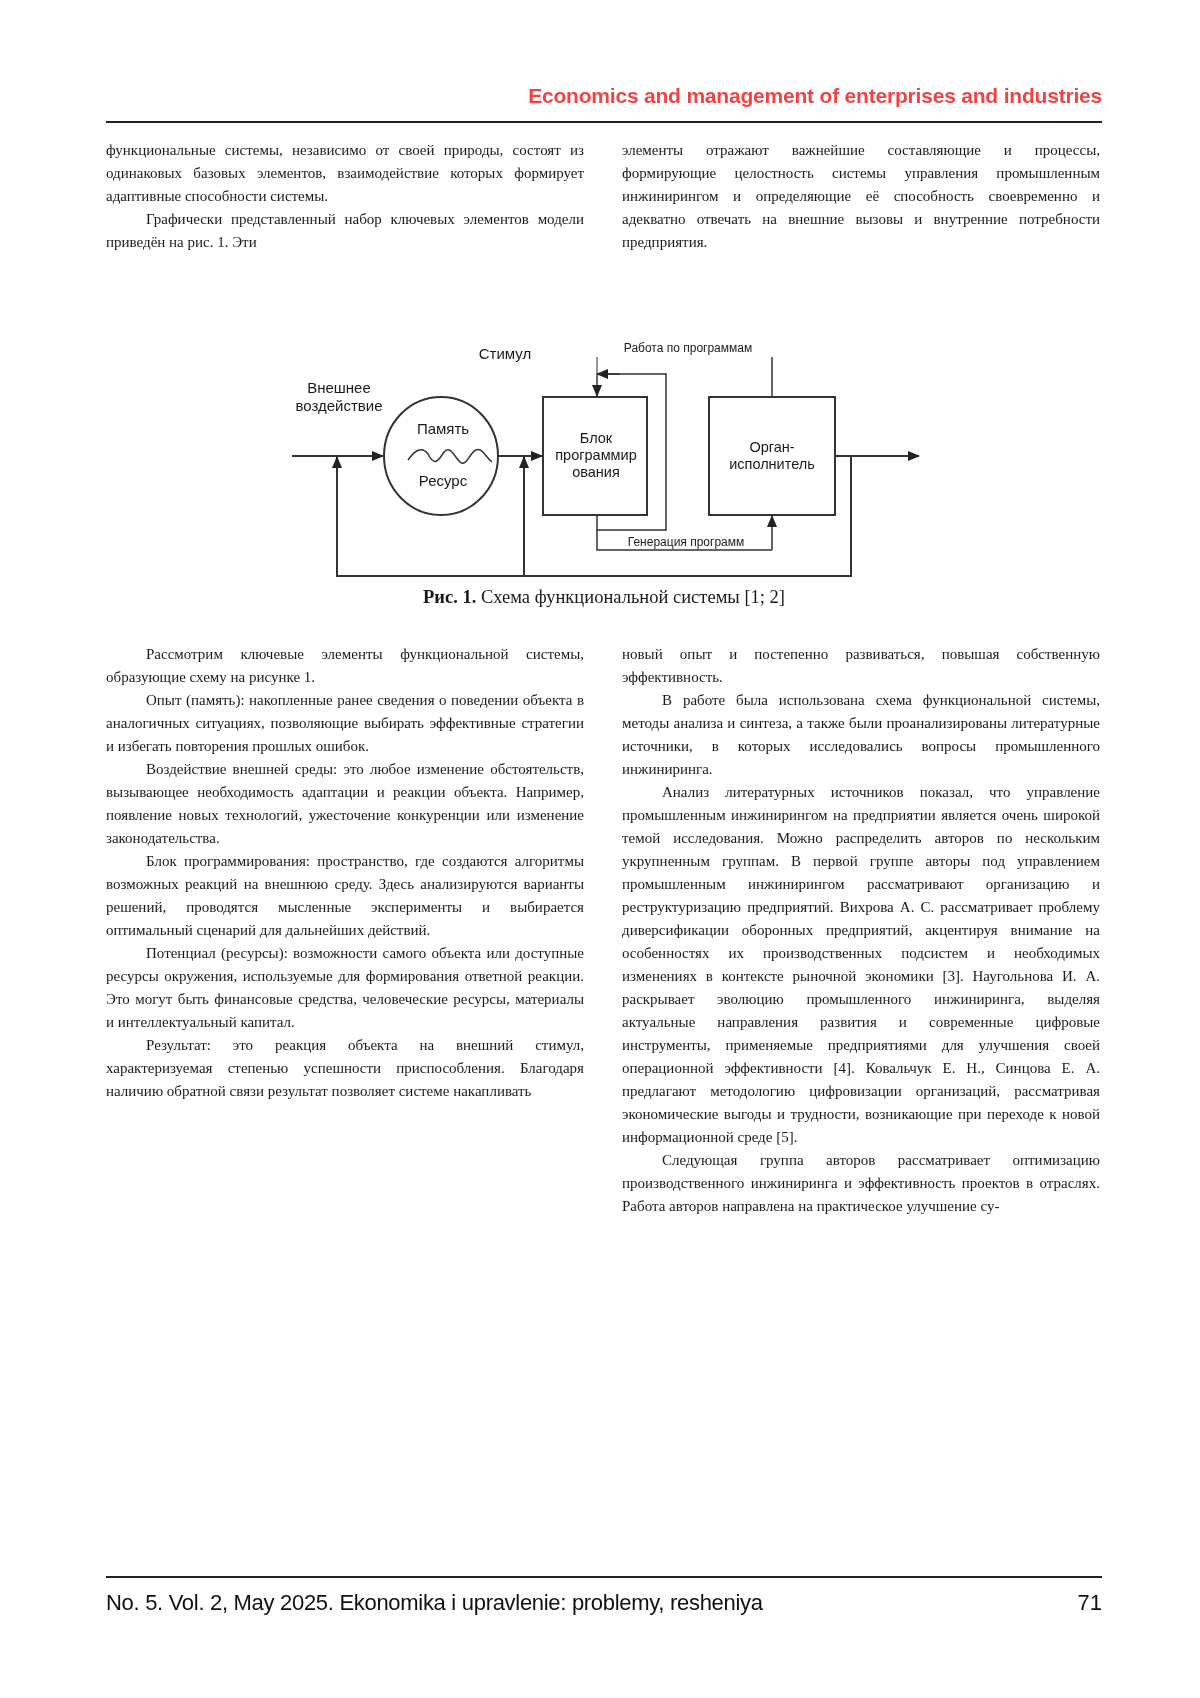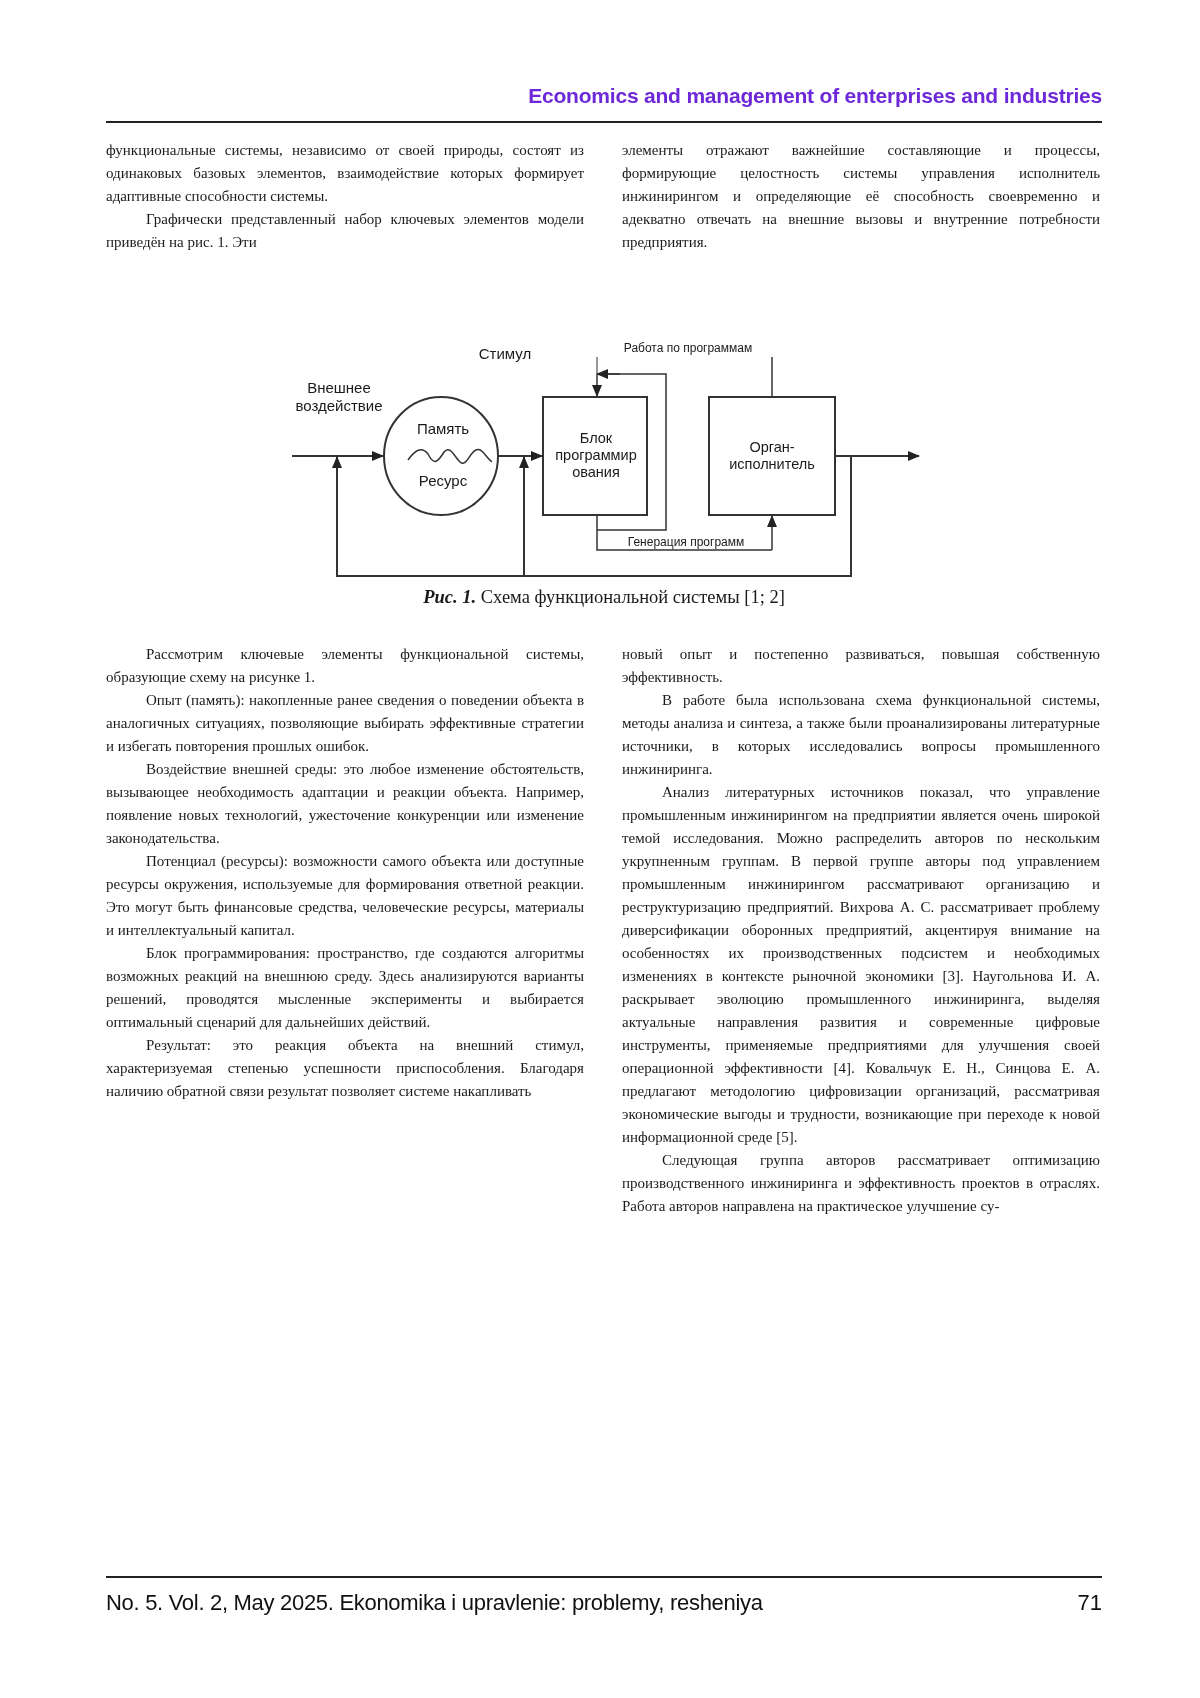--- a/index.html
+++ b/index.html
@@ -1,20 +1,20 @@
 <!DOCTYPE html>
 <html><head>
 <meta charset="utf-8">
 <style>
   html, body { margin: 0; padding: 0; background: #ffffff; }
   body { width: 1200px; height: 1698px; position: relative; overflow: hidden; color: #1a1a1a; }
   .page-header {
     position: absolute; left: 106px; top: 84px; width: 996px;
     text-align: right; font-family: "Liberation Sans", sans-serif; font-weight: bold;
-    font-size: 21px; letter-spacing: -0.2px; color: #6d28d9;
+    font-size: 21px; letter-spacing: -0.2px; color: #ef4444;
   }
   .rule { position: absolute; left: 106px; width: 996px; height: 2px; background: #222; }
   .rule.top { top: 121px; }
   .rule.bottom { top: 1576px; }
   .col {
     position: absolute; width: 478px;
     font-family: "Liberation Serif", serif; font-size: 15px; line-height: 23px;
     text-align: justify; color: #1a1a1a;
   }
   .col p { margin: 0; }
@@ -23,40 +23,40 @@
   .col.right { left: 622px; }
   .col.top1 { top: 139px; }
   .col.top2 { top: 643px; }
   .figure { position: absolute; left: 0; top: 0; width: 1200px; height: 640px; pointer-events: none; }
   .figure svg { position: absolute; left: 0; top: 0; }
   .fig-label { font-family: "Liberation Sans", sans-serif; fill: #1a1a1a; }
   .caption {
     position: absolute; left: 106px; top: 587px; width: 996px; text-align: center;
     font-family: "Liberation Serif", serif; font-size: 18.5px; color: #1a1a1a;
   }
-  .caption b { font-weight: bold; font-style: italic; }
+  .caption b { font-weight: bold; }
   .footer {
     position: absolute; left: 106px; top: 1590px; width: 996px;
     font-family: "Liberation Sans", sans-serif; font-size: 22px; color: #111;
   }
   .footer .journal { position: absolute; left: 0; top: 0; letter-spacing: -0.3px; }
   .footer .pageno { position: absolute; right: 0; top: 0; }
 </style>
 </head>
 <body>
 
 <div class="page-header">Economics and management of enterprises and industries</div>
 <div class="rule top"></div>
 
 <div class="col left top1">
   <p>функциональные системы, независимо от своей природы, состоят из одинаковых базовых элементов, взаимодействие которых формирует адаптивные способности системы.</p>
   <p class="indent">Графически представленный набор ключевых элементов модели приведён на рис. 1. Эти</p>
 </div>
 <div class="col right top1">
-  <p>элементы отражают важнейшие составляющие и процессы, формирующие целостность системы управления исполнитель инжинирингом и определяющие её способность своевременно и адекватно отвечать на внешние вызовы и внутренние потребности предприятия.</p>
+  <p>элементы отражают важнейшие составляющие и процессы, формирующие целостность системы управления промышленным инжинирингом и определяющие её способность своевременно и адекватно отвечать на внешние вызовы и внутренние потребности предприятия.</p>
 </div>
 
 <div class="figure">
   <svg width="1200" height="640" viewBox="0 0 1200 640">
     <defs>
       <marker id="arr" markerWidth="12" markerHeight="10" refX="11" refY="5" orient="auto" markerUnits="userSpaceOnUse">
         <path d="M0,0 L12,5 L0,10 z" fill="#222"></path>
       </marker>
     </defs>
     <g stroke="#333" stroke-width="2" fill="none">
@@ -106,22 +106,22 @@
 </div>
 
 <div class="caption">
   <b>Рис. 1.</b><span> Схема функциональной системы [1; 2]</span>
 </div>
 
 <div class="col left top2">
   <p class="indent">Рассмотрим ключевые элементы функциональной системы, образующие схему на рисунке 1.</p>
   <p class="indent">Опыт (память): накопленные ранее сведения о поведении объекта в аналогичных ситуациях, позволяющие выбирать эффективные стратегии и избегать повторения прошлых ошибок.</p>
   <p class="indent">Воздействие внешней среды: это любое изменение обстоятельств, вызывающее необходимость адаптации и реакции объекта. Например, появление новых технологий, ужесточение конкуренции или изменение законодательства.</p>
+  <p class="indent">Блок программирования: пространство, где создаются алгоритмы возможных реакций на внешнюю среду. Здесь анализируются варианты решений, проводятся мысленные эксперименты и выбирается оптимальный сценарий для дальнейших действий.</p>
   <p class="indent">Потенциал (ресурсы): возможности самого объекта или доступные ресурсы окружения, используемые для формирования ответной реакции. Это могут быть финансовые средства, человеческие ресурсы, материалы и интеллектуальный капитал.</p>
-  <p class="indent">Блок программирования: пространство, где создаются алгоритмы возможных реакций на внешнюю среду. Здесь анализируются варианты решений, проводятся мысленные эксперименты и выбирается оптимальный сценарий для дальнейших действий.</p>
   <p class="indent">Результат: это реакция объекта на внешний стимул, характеризуемая степенью успешности приспособления. Благодаря наличию обратной связи результат позволяет системе накапливать</p>
 </div>
 <div class="col right top2">
   <p>новый опыт и постепенно развиваться, повышая собственную эффективность.</p>
   <p class="indent">В работе была использована схема функциональной системы, методы анализа и синтеза, а также были проанализированы литературные источники, в которых исследовались вопросы промышленного инжиниринга.</p>
   <p class="indent">Анализ литературных источников показал, что управление промышленным инжинирингом на предприятии является очень широкой темой исследования. Можно распределить авторов по нескольким укрупненным группам. В первой группе авторы под управлением промышленным инжинирингом рассматривают организацию и реструктуризацию предприятий. Вихрова А. С. рассматривает проблему диверсификации оборонных предприятий, акцентируя внимание на особенностях их производственных подсистем и необходимых изменениях в контексте рыночной экономики [3]. Наугольнова И. А. раскрывает эволюцию промышленного инжиниринга, выделяя актуальные направления развития и современные цифровые инструменты, применяемые предприятиями для улучшения своей операционной эффективности [4]. Ковальчук Е. Н., Синцова Е. А. предлагают методологию цифровизации организаций, рассматривая экономические выгоды и трудности, возникающие при переходе к новой информационной среде [5].</p>
   <p class="indent">Следующая группа авторов рассматривает оптимизацию производственного инжиниринга и эффективность проектов в отраслях. Работа авторов направлена на практическое улучшение су-</p>
 </div>
 
 <div class="rule bottom"></div>

